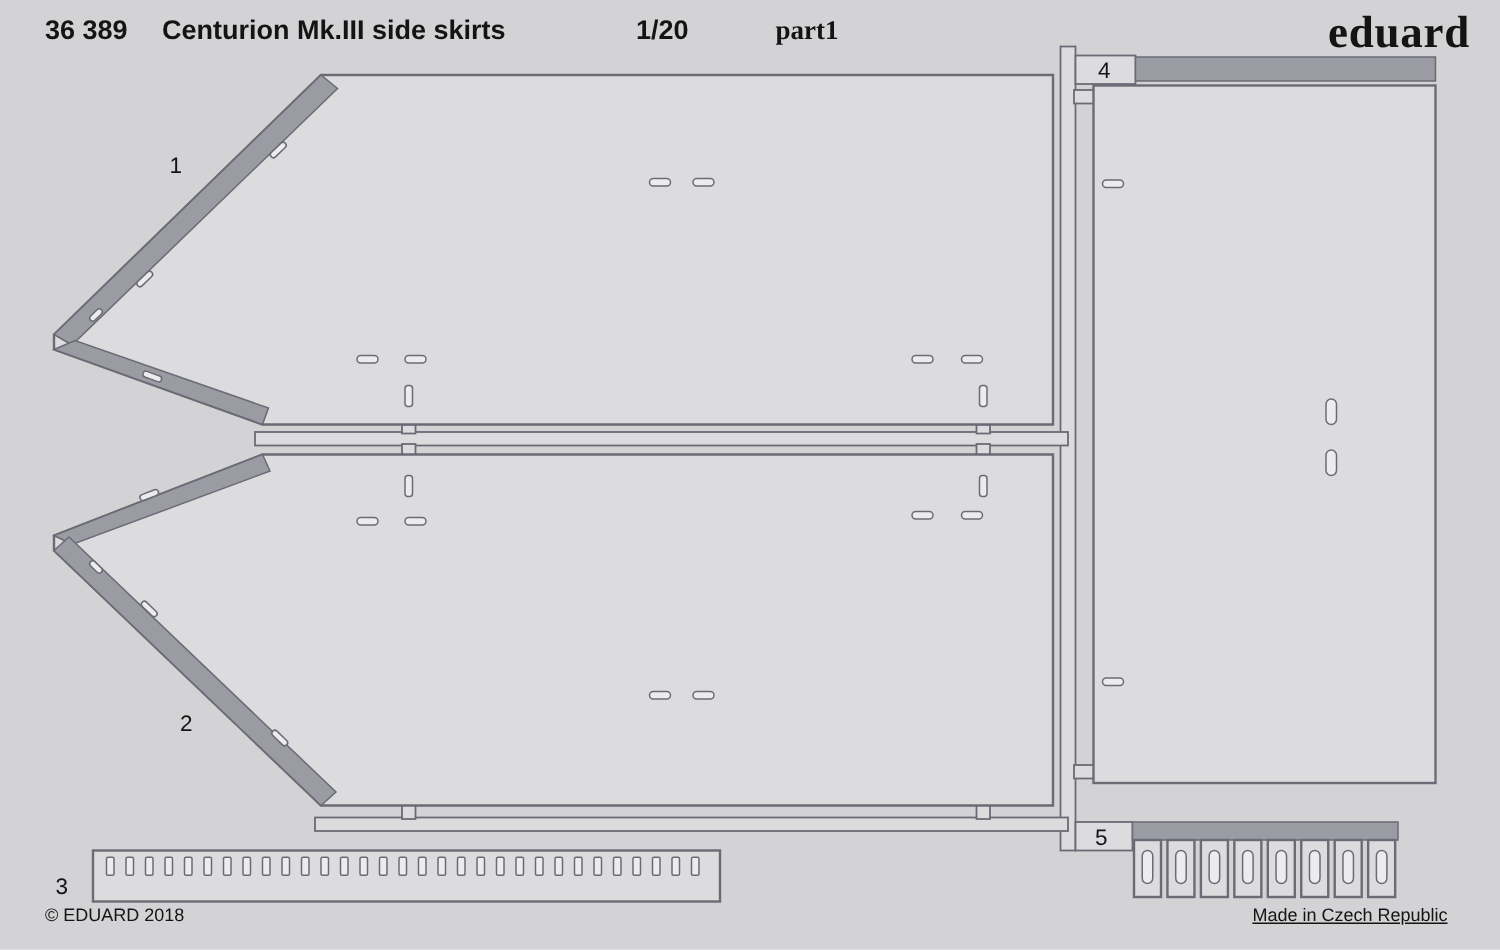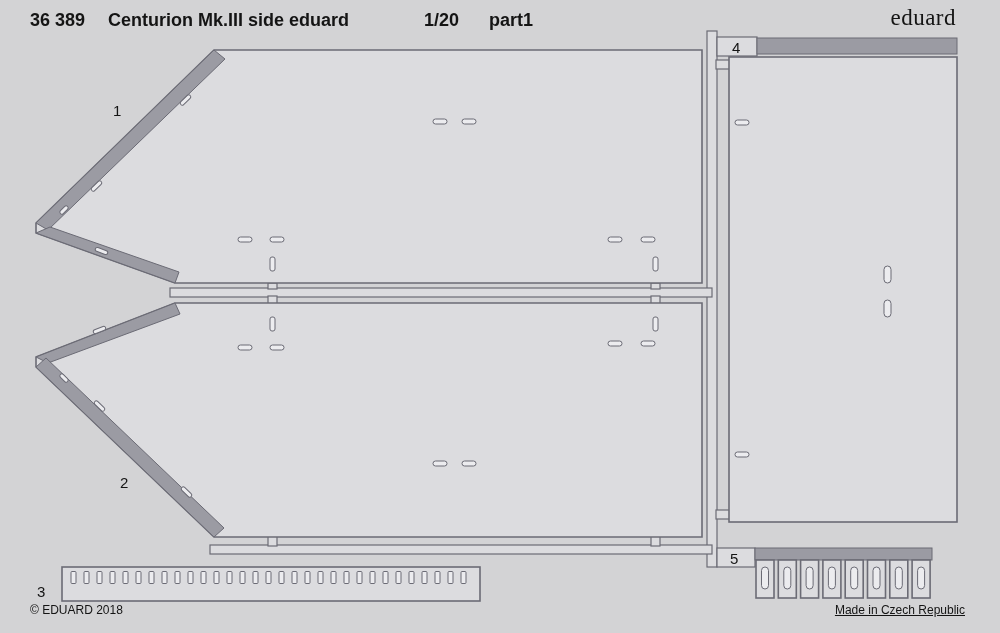--- a/index.html
+++ b/index.html
@@ -22,25 +22,25 @@
   .fret{position:absolute;left:0;top:0;}
   .part{fill:var(--part-fill);stroke:var(--outline);stroke-width:1.6;}
   .band{fill:var(--band-fill);stroke:var(--outline);stroke-width:1;}
   .hole{fill:var(--hole-fill);stroke:var(--outline);stroke-width:1;}
   .rail{fill:var(--part-fill);stroke:var(--outline);stroke-width:1.2;}
   .txt{position:absolute;color:var(--text);white-space:nowrap;}
   .hdr{top:10px;font-size:18px;font-weight:bold;}
   .catalog{left:30px;}
   .title{left:108px;}
   .scale{left:424px;}
-  .partlbl{left:489px;}
+  .partlbl{left:517px;font-family:Liberation Serif, serif;}
   .brand{
-    top:5px;right:44px;
+    top:5px;right:20px;
     font-family:"Liberation Serif", serif;
-    font-weight:normal;font-size:23px;letter-spacing:0.5px;
+    font-weight:bold;font-size:30px;letter-spacing:0.5px;
   }
   .num{font-size:15px;}
   .num1{left:113px;top:102px;}
   .num2{left:120px;top:474px;}
   .num3{left:37px;top:583px;}
   .num4{left:732px;top:39px;}
   .num5{left:730px;top:550px;}
   .ftr{top:603px;font-size:12px;}
   .copyright{left:30px;}
   .origin{right:35px;text-decoration:underline;}
@@ -167,21 +167,21 @@
           <rect x="873" y="567" width="7" height="22" rx="3.5" class="hole"></rect>
           <rect x="889.8" y="560" width="18" height="38" class="part"></rect>
           <rect x="895.3" y="567" width="7" height="22" rx="3.5" class="hole"></rect>
           <rect x="912.1" y="560" width="18" height="38" class="part"></rect>
           <rect x="917.6" y="567" width="7" height="22" rx="3.5" class="hole"></rect>
         </g>
     </g>
   </svg>
 
   <span class="txt hdr catalog">36 389</span>
-  <span class="txt hdr title">Centurion Mk.III side eduard</span>
+  <span class="txt hdr title">Centurion Mk.III side skirts</span>
   <span class="txt hdr scale">1/20</span>
   <span class="txt hdr partlbl">part1</span>
   <span class="txt brand">eduard</span>
 
   <span class="txt num num1">1</span>
   <span class="txt num num2">2</span>
   <span class="txt num num3">3</span>
   <span class="txt num num4">4</span>
   <span class="txt num num5">5</span>
 

